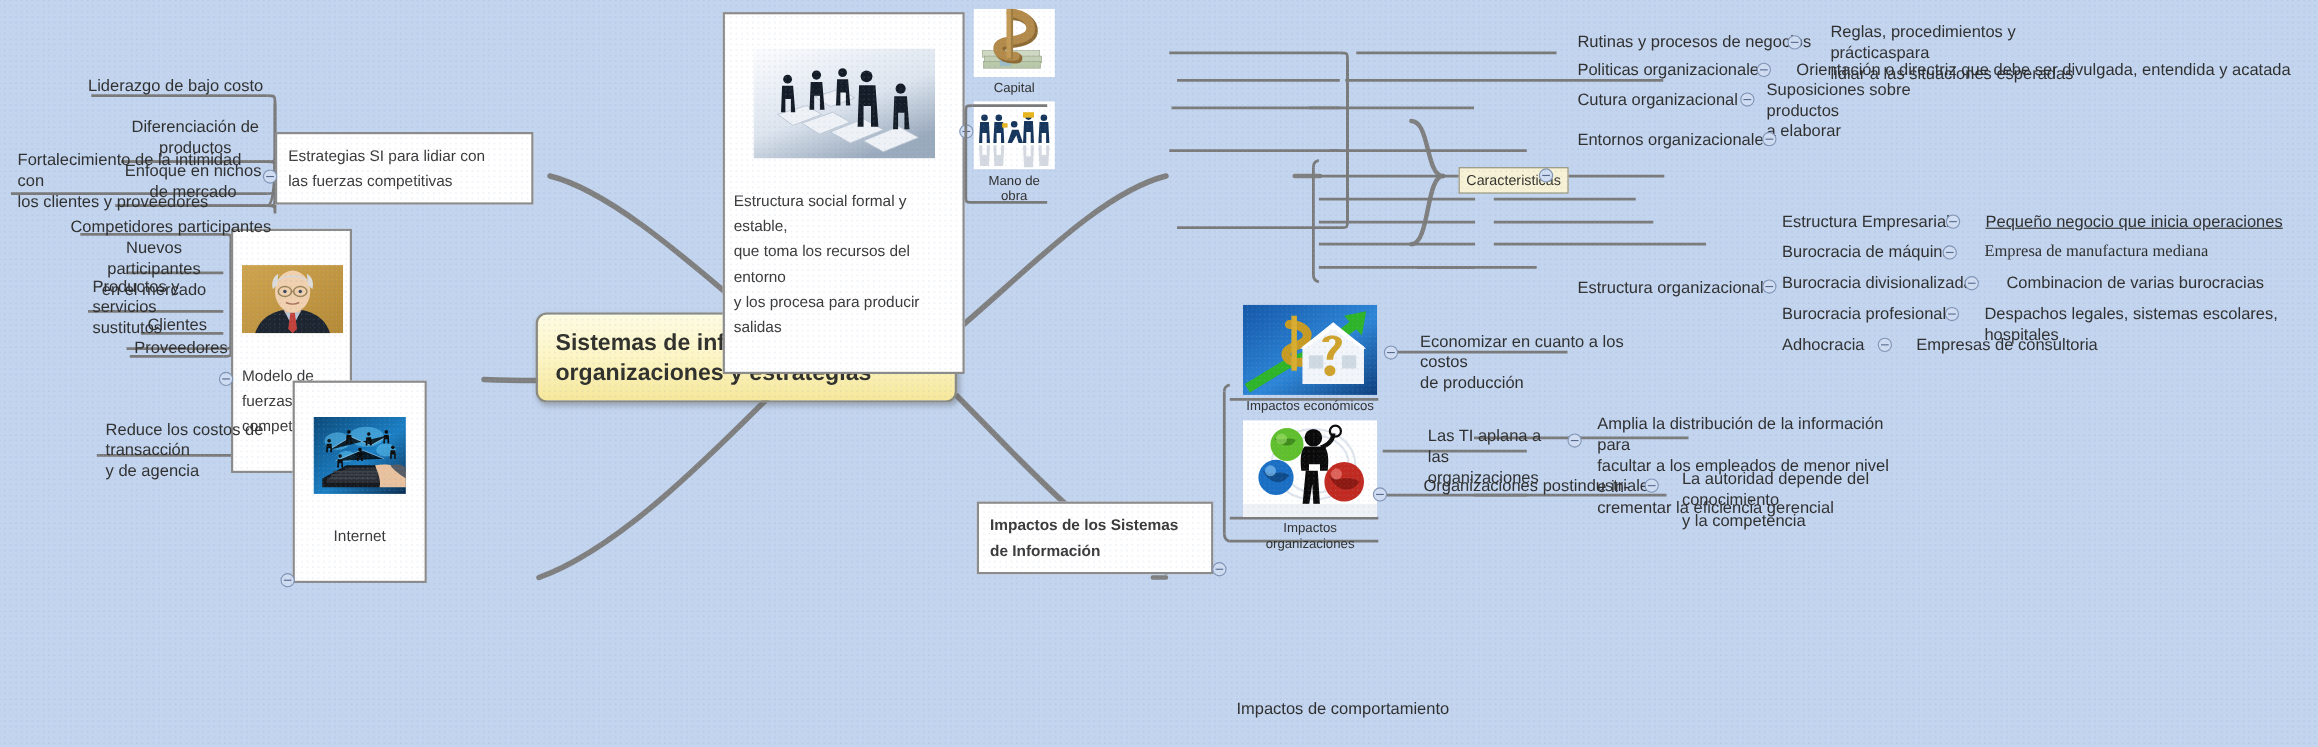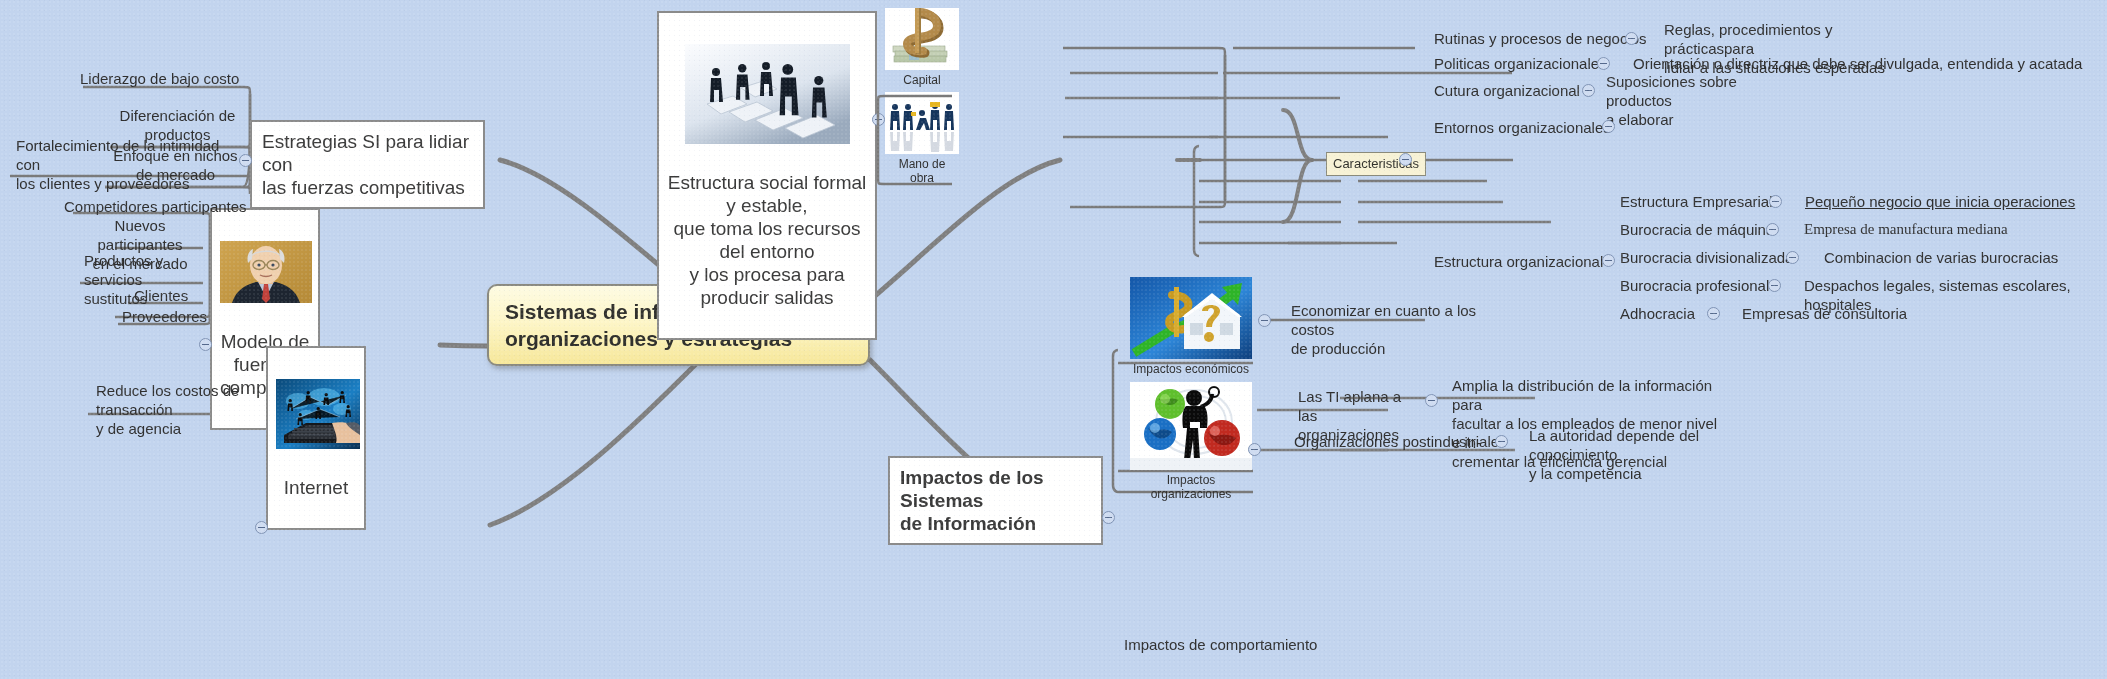--- a/index.html
+++ b/index.html
@@ -24,28 +24,28 @@
     white-space:pre-line;
     padding:1px 4px 3px 4px;
   }
   .topic.center { text-align:center; }
 
   
   .boxed {
     position:absolute;
     background:#ffffff;
     border:2px solid #8b8b8b;
-    font-size:19px;
+    font-size:14px;
     line-height:23px;
     color:#3a3a3a;
     padding:8px 10px;
     white-space:pre-line;
   }
   .boxed.withpic { text-align:center; padding:8px 8px 6px 8px; }
-  .boxed .cap { display:block; margin-top:4px; text-align:center; }
+  .boxed .cap { display:block; margin-top:4px; text-align:left; }
   .boxed .cap.ctr { text-align:center; }
 
   
   .picnode { position:absolute; text-align:center; }
   .picnode .cap { font-size:12px; color:#2f2f2f; margin-top:3px; display:block; }
 
   .pic { display:block; border:0; }
 
   
   #root-node {
@@ -257,21 +257,21 @@
   <div class="handle" style="left:199px; top:338px;"></div>
 
   <div class="topic" style="left:60px; top:196px;">Competidores participantes</div>
   <div class="topic center" style="left:80px; top:215px; width:120px;">Nuevos participantes
 en el mercado</div>
   <div class="topic" style="left:80px; top:250px; width:125px;">Productos y servicios
 sustitutos</div>
   <div class="topic" style="left:130px; top:285px;">Clientes</div>
   <div class="topic" style="left:118px; top:306px;">Proveedores</div>
 
-  <div class="boxed withpic" style="left:266px; top:346px; width:100px;">
+  <div class="boxed withpic" style="left:266px; top:346px; width:122px;">
     <svg class="pic" width="84" height="70" viewBox="0 0 84 70" style="margin:0 auto;">
       <defs>
         <linearGradient id="gnet" x1="0" y1="0" x2="1" y2="1">
           <stop offset="0%" stop-color="#0b4a7a"></stop>
             <stop offset="55%" stop-color="#1b7fc4"></stop>
             <stop offset="100%" stop-color="#0a2f52"></stop>
         </linearGradient>
       </defs>
       <rect width="84" height="70" fill="url(#gnet)"></rect>
 

